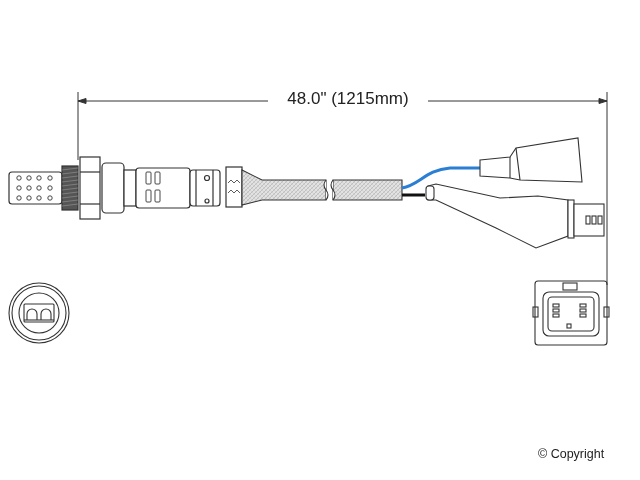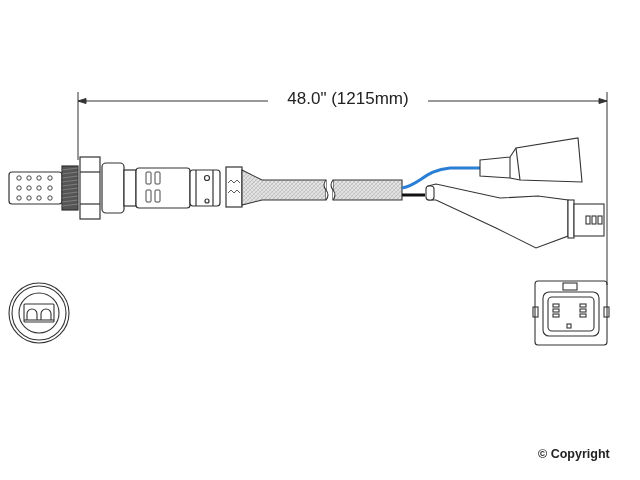--- a/index.html
+++ b/index.html
@@ -1,21 +1,21 @@
 <!DOCTYPE html>
 <html><head>
 <meta charset="utf-8">
 <style>
   html, body { margin:0; padding:0; background:#ffffff; }
   body { width:640px; height:480px; position:relative; overflow:hidden;
          font-family:"Liberation Sans", sans-serif; }
   #canvas { position:absolute; left:0; top:0; width:640px; height:480px; }
   .dim-label { position:absolute; left:268px; top:88px; width:160px; text-align:center;
                font-size:17px; color:#222; background:#fff; line-height:22px; }
-  .copyright { position:absolute; left:538px; top:447px; font-size:12.5px; color:#222;font-weight:bold; }
+  .copyright { position:absolute; left:538px; top:447px; font-size:12.5px; color:#222; }
 </style>
 </head>
 <body>
 
 <svg id="canvas" width="640" height="480" viewBox="0 0 640 480">
   <defs>
     <pattern id="braid" width="4" height="4" patternUnits="userSpaceOnUse">
       <rect width="4" height="4" fill="#e2e2e2"></rect>
       <path d="M0 4 L4 0" stroke="#b8b8b8" stroke-width="0.8"></path>
       <path d="M0 0 L4 4" stroke="#c8c8c8" stroke-width="0.6"></path>

